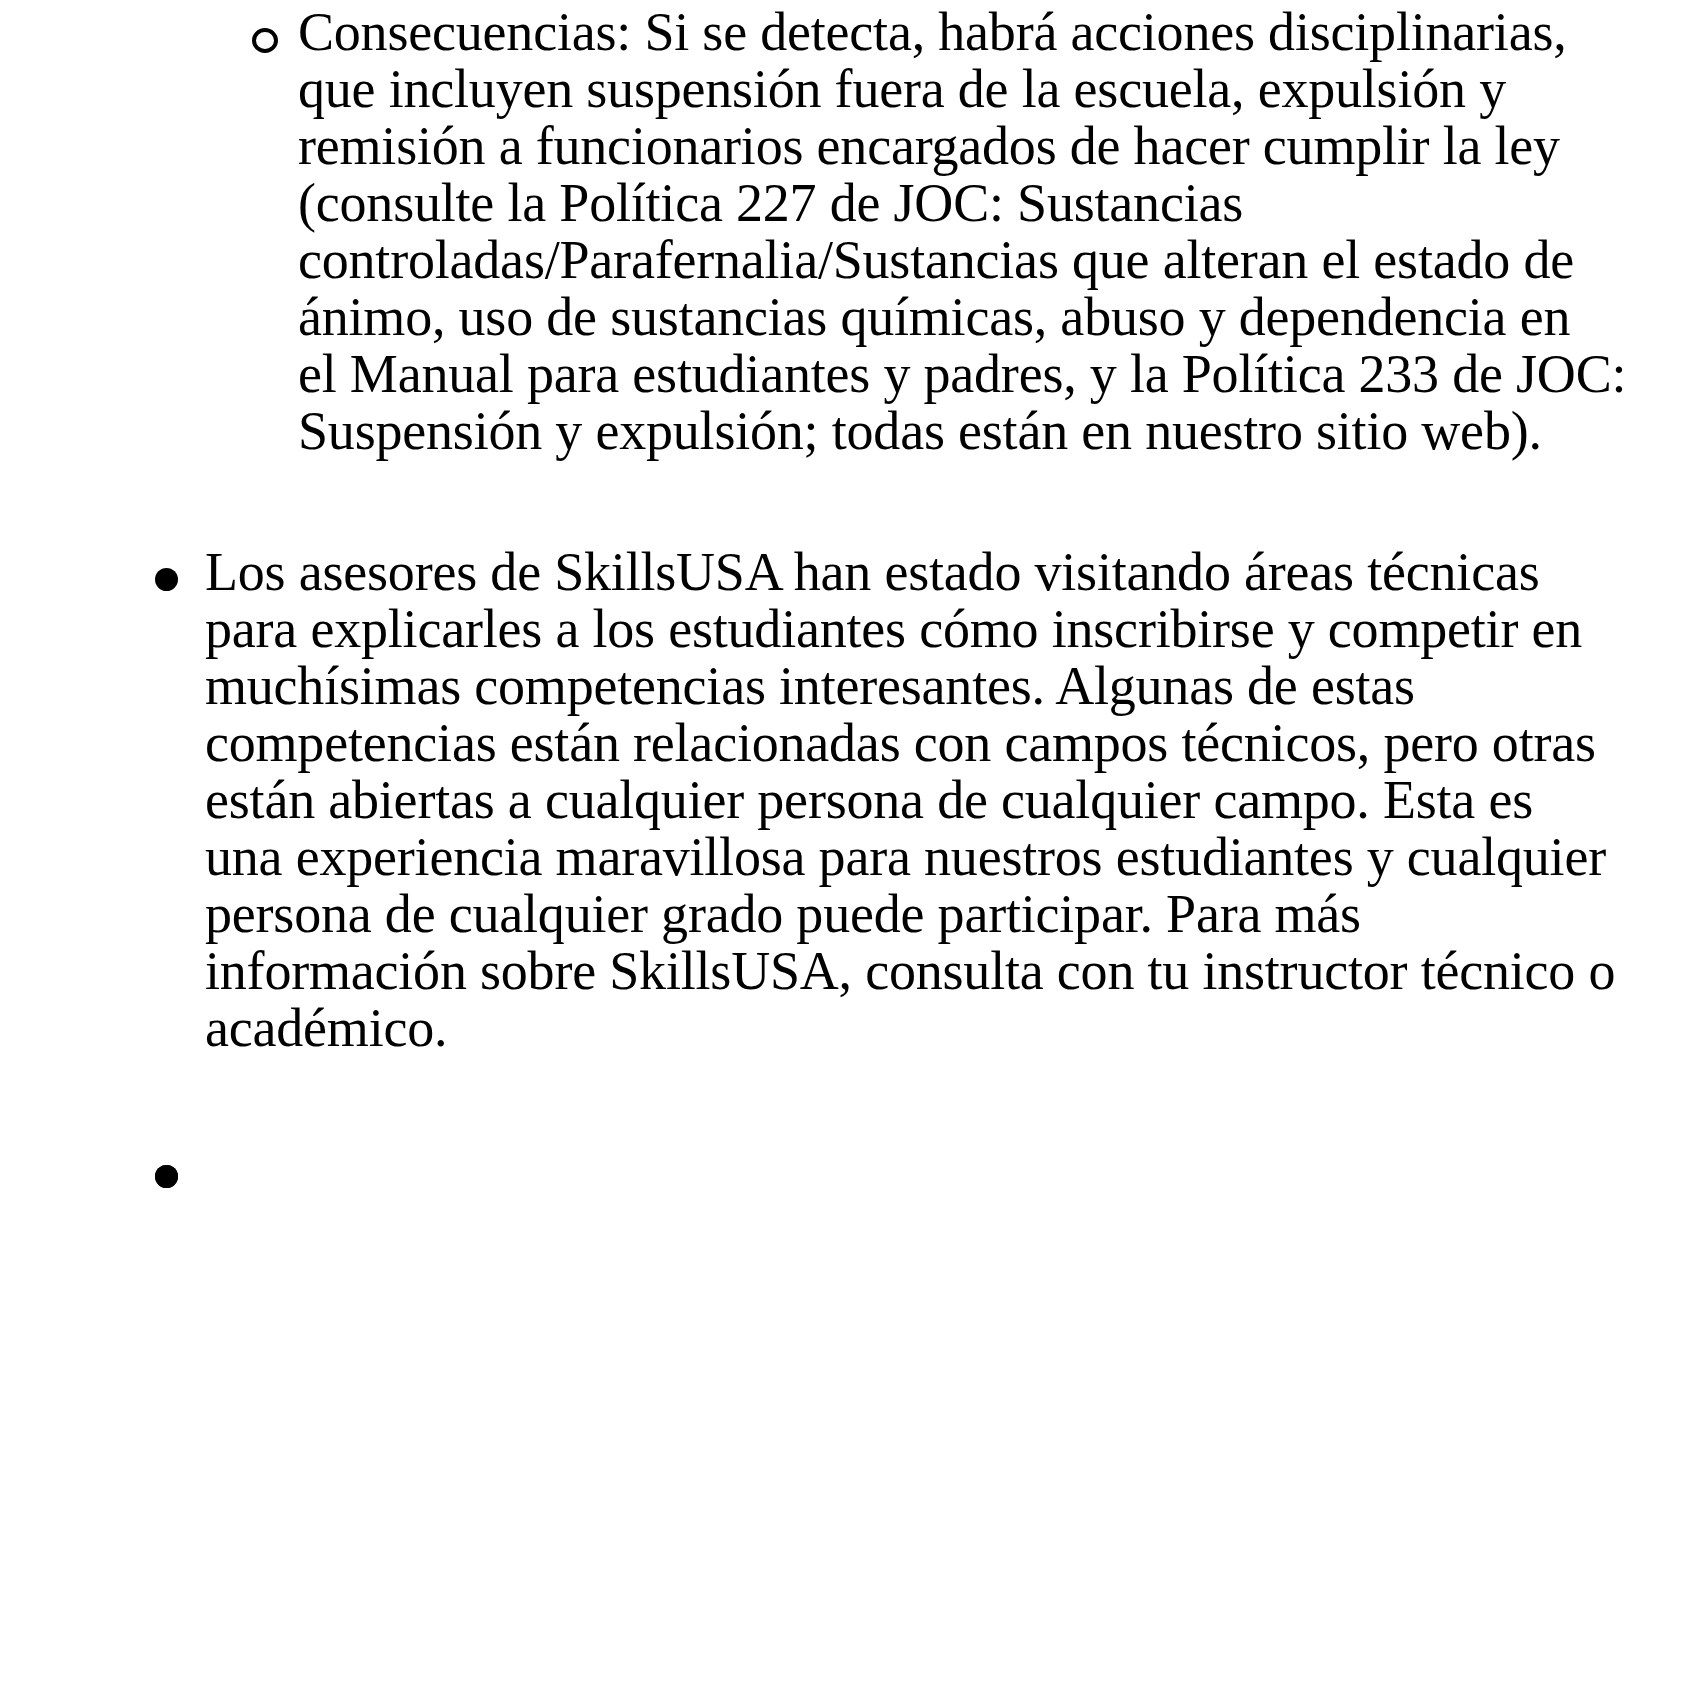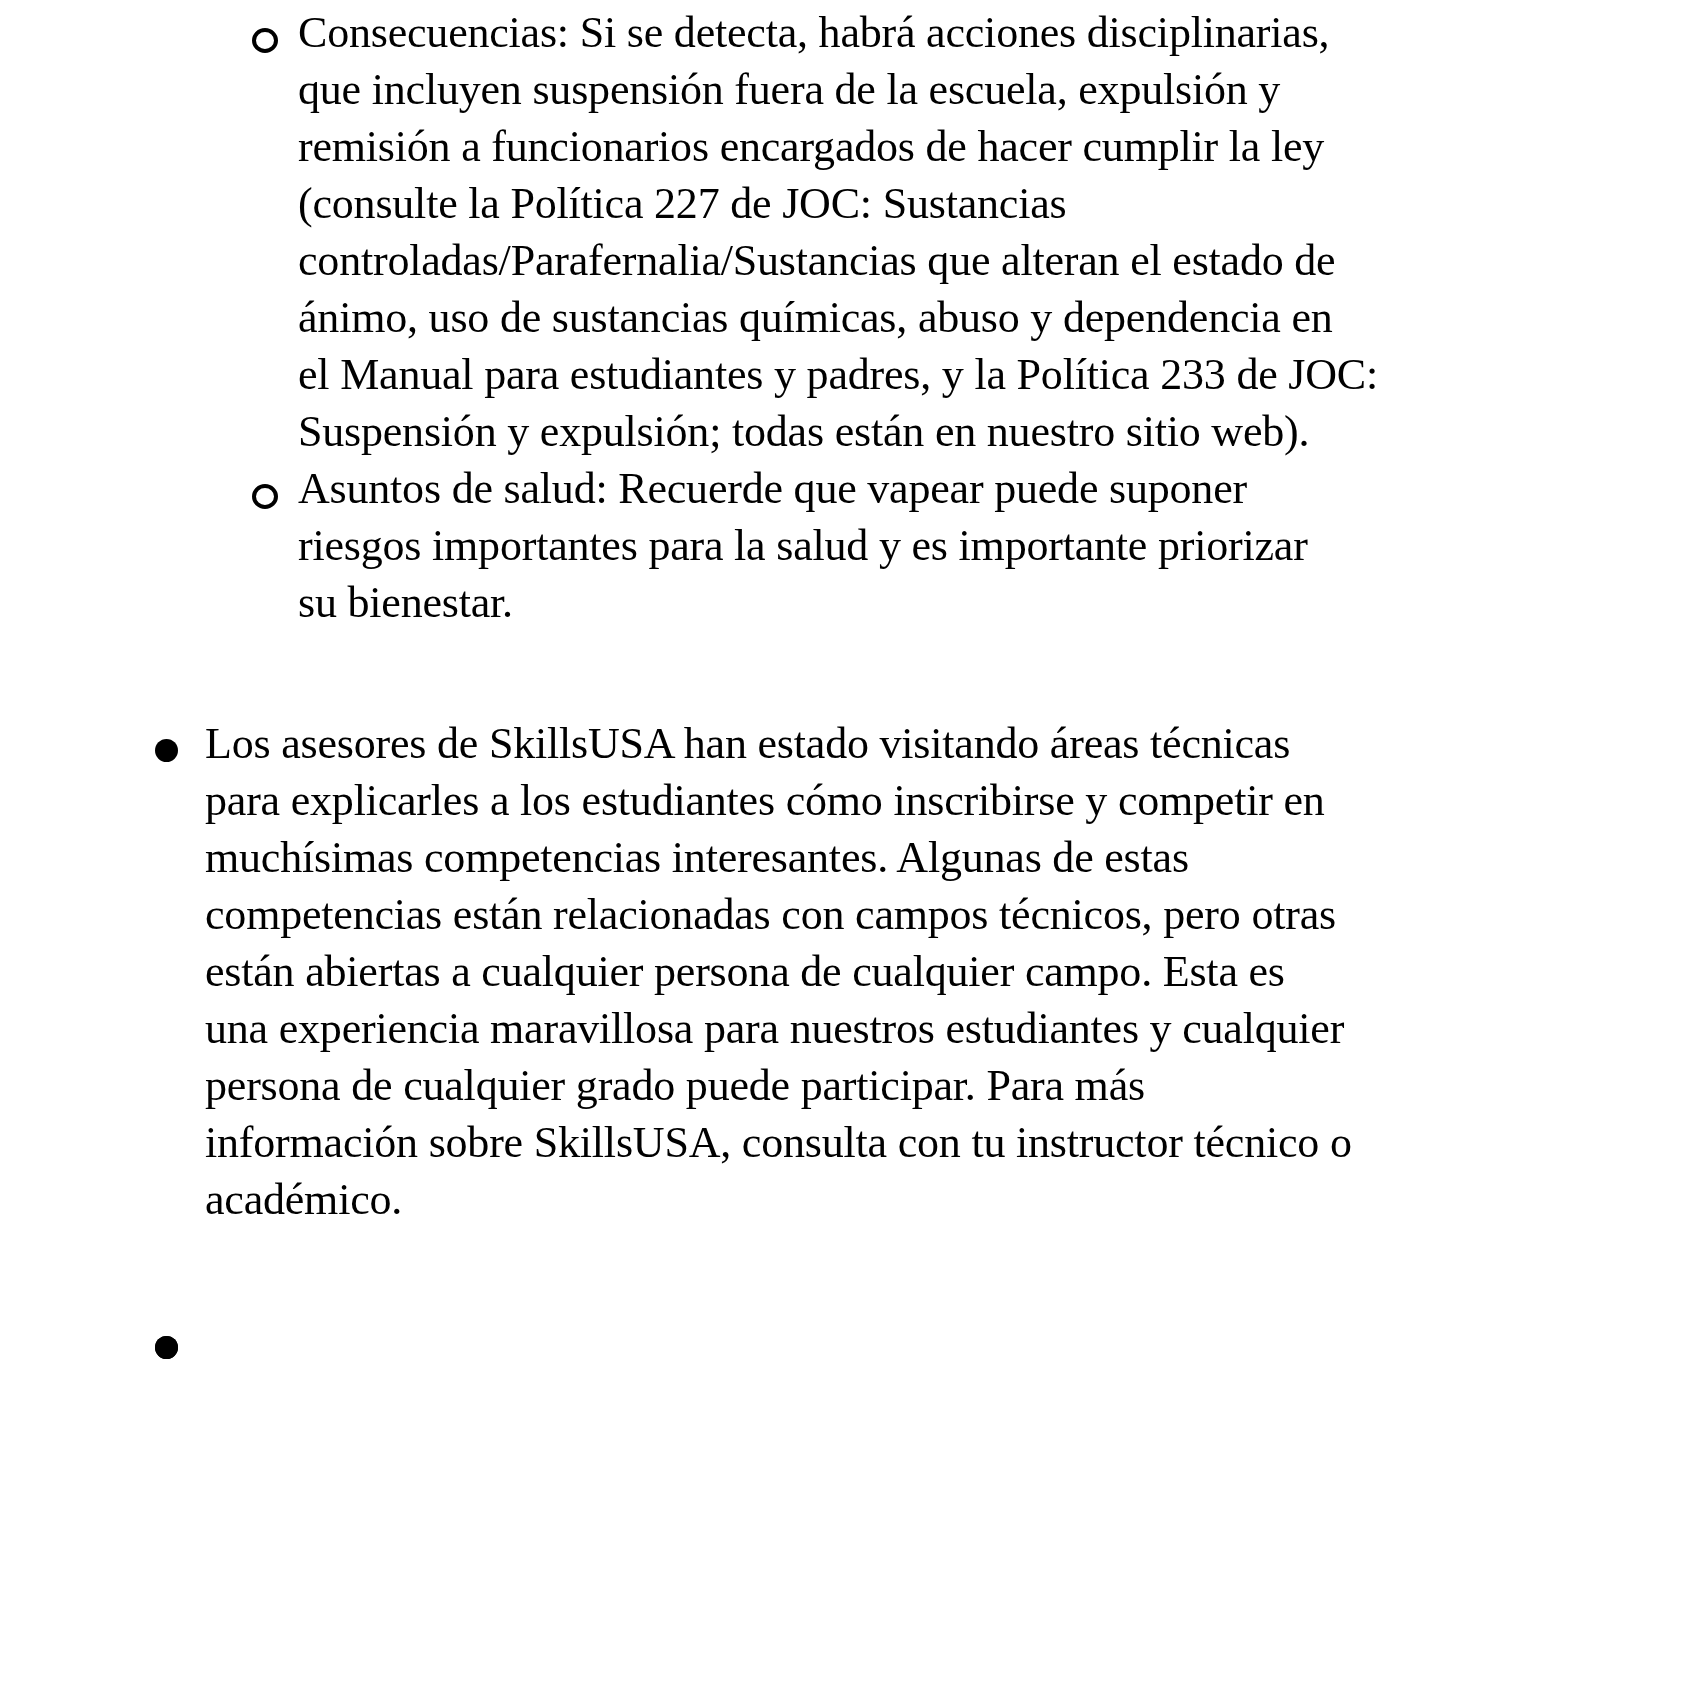--- a/index.html
+++ b/index.html
@@ -9,21 +9,21 @@
   }
   .page {
     position: relative;
     width: 1700px;
     height: 1696px;
     box-sizing: border-box;
     padding-top: 4px;
     background: #ffffff;
     color: #000000;
     font-family: "Liberation Serif", "DejaVu Serif", serif;
-    font-size: 44px;
+    font-size: 54px;
     line-height: 57px;
     letter-spacing: -0.2px;
     overflow: hidden;
   }
   .list {
     list-style: none;
     margin: 0;
     padding: 0;
   }
   .item {
@@ -73,26 +73,20 @@
       <span class="bullet bullet-circle"></span>
       <span class="text">Consecuencias: Si se detecta, habrá acciones disciplinarias,
 que incluyen suspensión fuera de la escuela, expulsión y
 remisión a funcionarios encargados de hacer cumplir la ley
 (consulte la Política 227 de JOC: Sustancias
 controladas/Parafernalia/Sustancias que alteran el estado de
 ánimo, uso de sustancias químicas, abuso y dependencia en
 el Manual para estudiantes y padres, y la Política 233 de JOC:
 Suspensión y expulsión; todas están en nuestro sitio web).</span>
     </li>
-    <li class="item sub-item">
-      <span class="bullet bullet-circle"></span>
-      <span class="text">Asuntos de salud: Recuerde que vapear puede suponer
-riesgos importantes para la salud y es importante priorizar
-su bienestar.</span>
-    </li>
   </ul>
 
   <ul class="list">
     <li class="item main-item">
       <span class="bullet bullet-disc"></span>
       <span class="text">Los asesores de SkillsUSA han estado visitando áreas técnicas
 para explicarles a los estudiantes cómo inscribirse y competir en
 muchísimas competencias interesantes. Algunas de estas
 competencias están relacionadas con campos técnicos, pero otras
 están abiertas a cualquier persona de cualquier campo. Esta es

